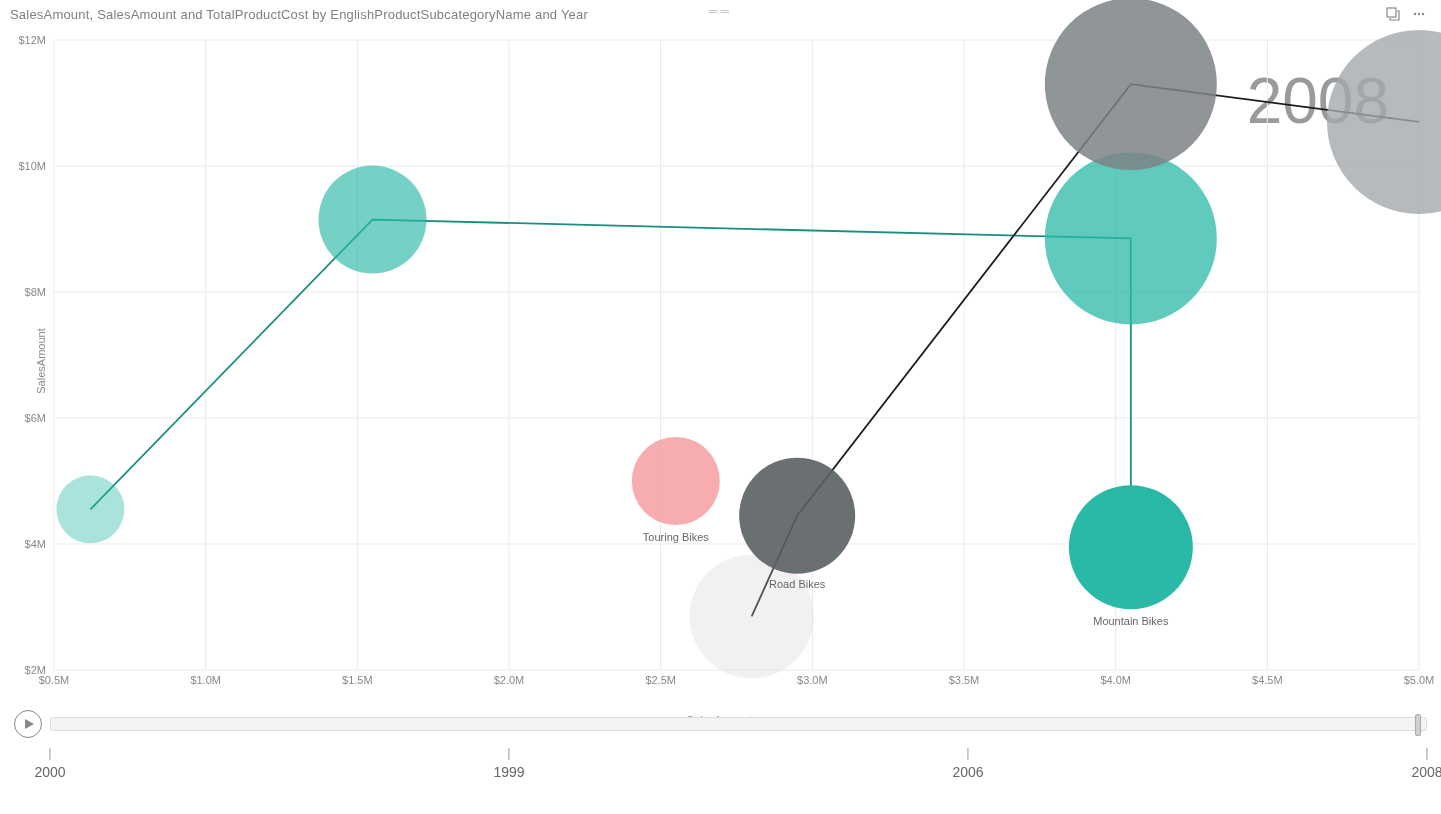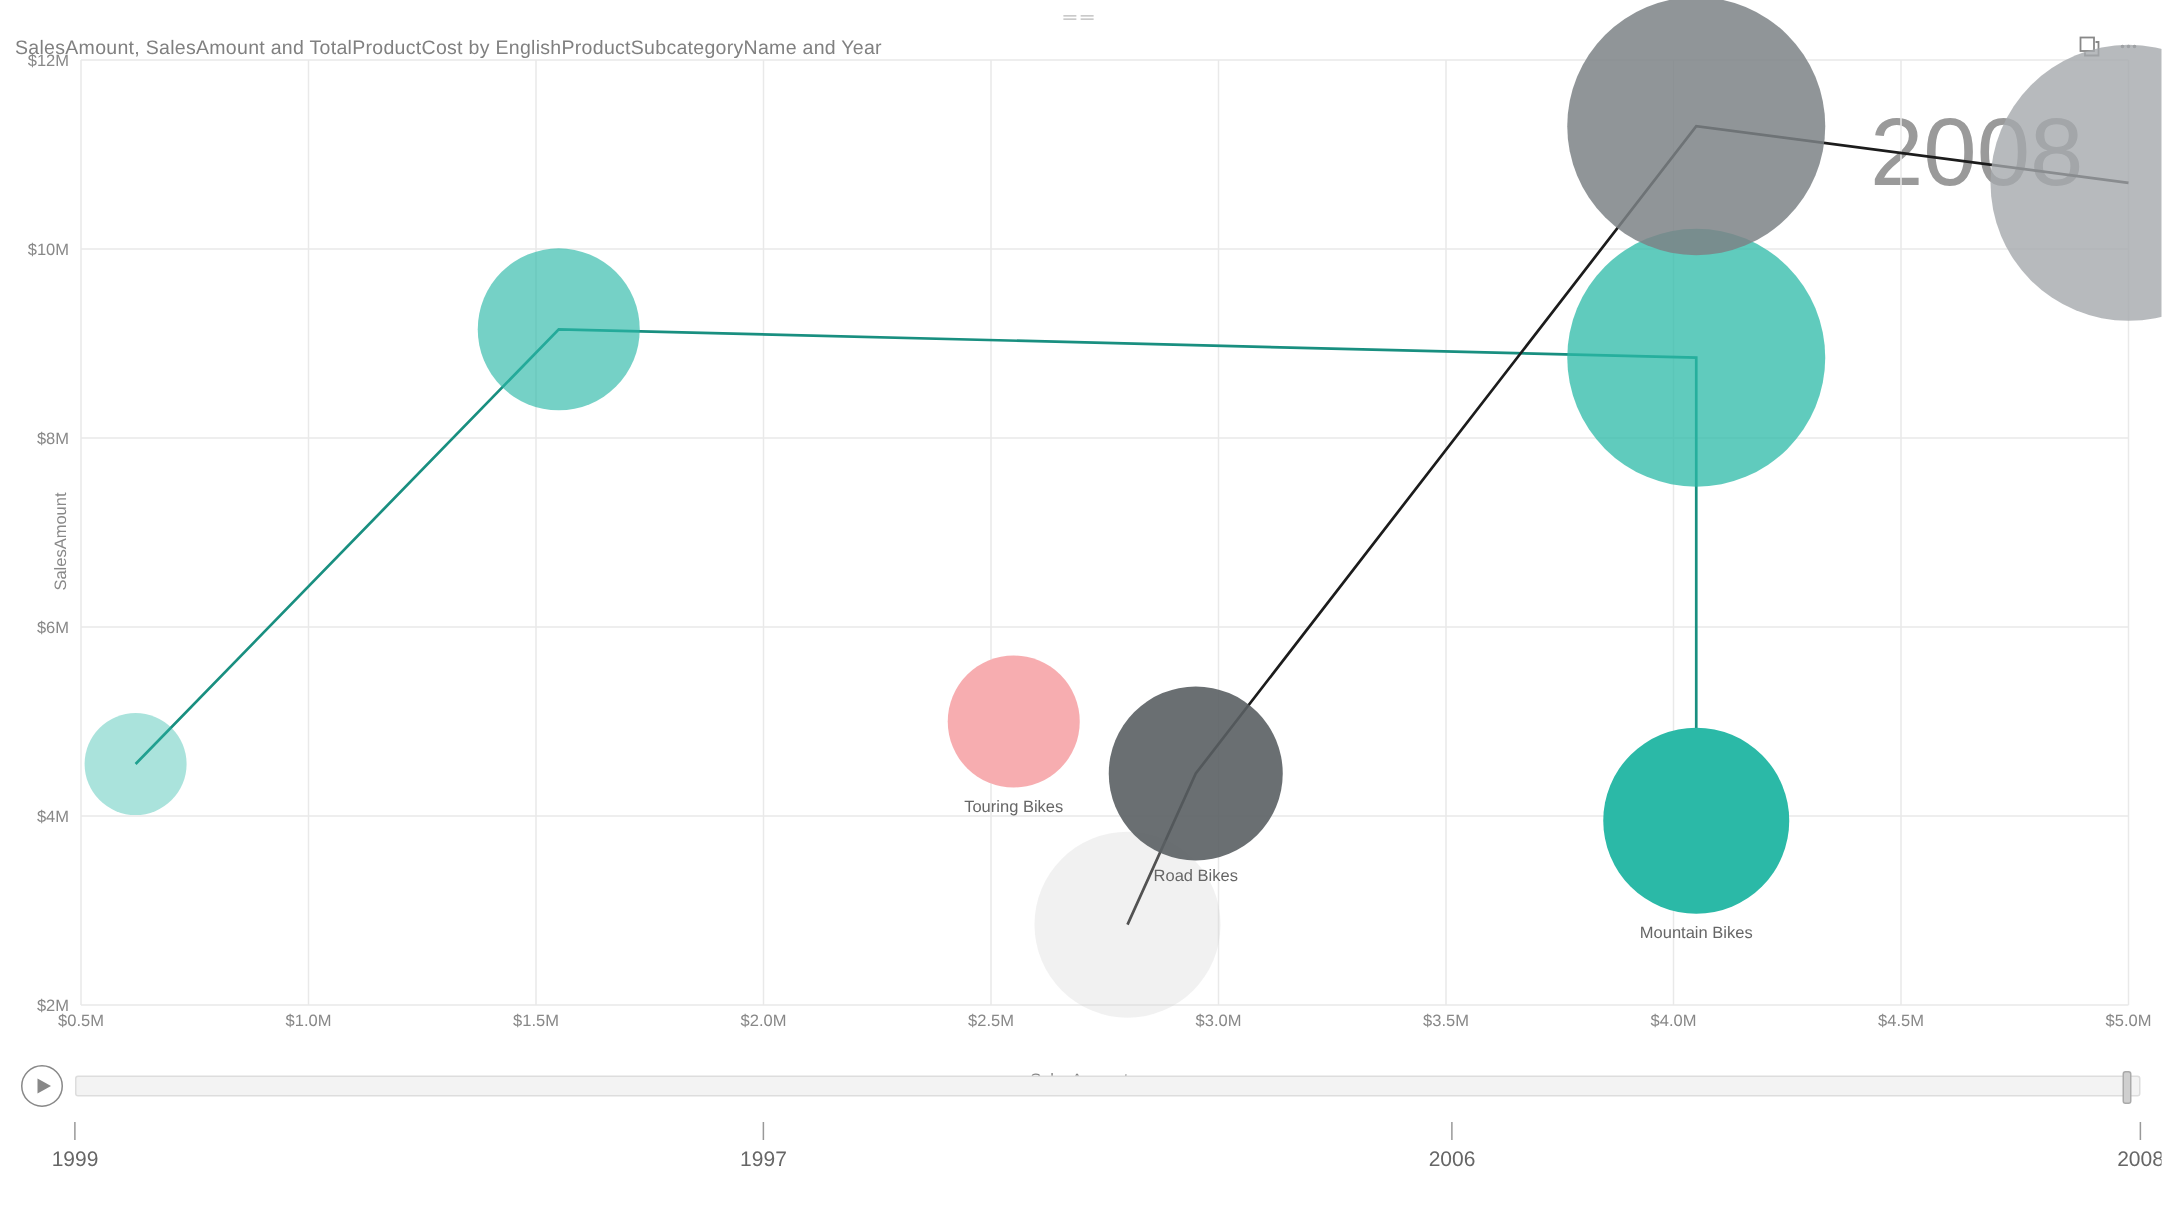--- a/index.html
+++ b/index.html
@@ -1,17 +1,17 @@
 <!DOCTYPE html>
 <html><head>
 <meta charset="utf-8">
 <style>
   * { margin: 0; padding: 0; box-sizing: border-box; }
   body { font-family: "Segoe UI", Arial, sans-serif; background: #fff; color: #666; width: 1441px; height: 814px; position: relative; overflow: hidden; }
-  .header { display: flex; align-items: center; padding: 23px 10px 4px 10px; font-size: 13px; color: #808080; }
+  .header { display: flex; align-items: center; padding: 6px 10px 4px 10px; font-size: 13px; color: #808080; }
   .title { font-weight: 400; letter-spacing: 0.2px; }
   .spacer { flex: 1; }
   .focus-handle { position: absolute; top: 4px; left: 50%; transform: translateX(-50%); font-size: 12px; color: #bbb; letter-spacing: 3px; cursor: grab; }
   .header-icons { display: flex; gap: 10px; margin-right: 4px; }
   .icon-btn { width: 16px; height: 16px; display: flex; align-items: center; justify-content: center; color: #888; cursor: pointer; }
   .plot-wrap { position: absolute; top: 28px; left: 10px; right: 12px; bottom: 120px; }
   .y-axis-title { position: absolute; left: -2px; top: 50%; transform: translateY(-50%) rotate(-90deg); transform-origin: center; font-size: 11px; color: #888; }
   .x-axis-title { position: absolute; left: 50%; bottom: -32px; transform: translateX(-50%); font-size: 11px; color: #888; }
   .year-overlay { position: absolute; top: 36px; right: 40px; font-size: 64px; font-weight: 400; color: #9a9a9a; pointer-events: none; }
   svg.chart { position: absolute; inset: 0; width: 100%; height: 100%; overflow: visible; }
@@ -118,25 +118,25 @@
           <path d="M1 1 L10 6 L1 11 Z" fill="#888"></path>
         </svg>
     </div>
     <div class="slider-track">
       <div class="slider-handle" id="slider-handle" style="left: 99.2%;"></div>
     </div>
   </div>
   <div class="year-ticks" id="year-ticks">
       <div class="year-tick" style="left: 0%;">
         <div class="mark"></div>
-        <div class="lbl">1999</div>
+        <div class="lbl">2000</div>
       </div>
       <div class="year-tick" style="left: 33.3333%;">
         <div class="mark"></div>
-        <div class="lbl">1997</div>
+        <div class="lbl">1999</div>
       </div>
       <div class="year-tick" style="left: 66.6667%;">
         <div class="mark"></div>
         <div class="lbl">2006</div>
       </div>
       <div class="year-tick" style="left: 100%;">
         <div class="mark"></div>
         <div class="lbl">2008</div>
       </div>
     </div>

